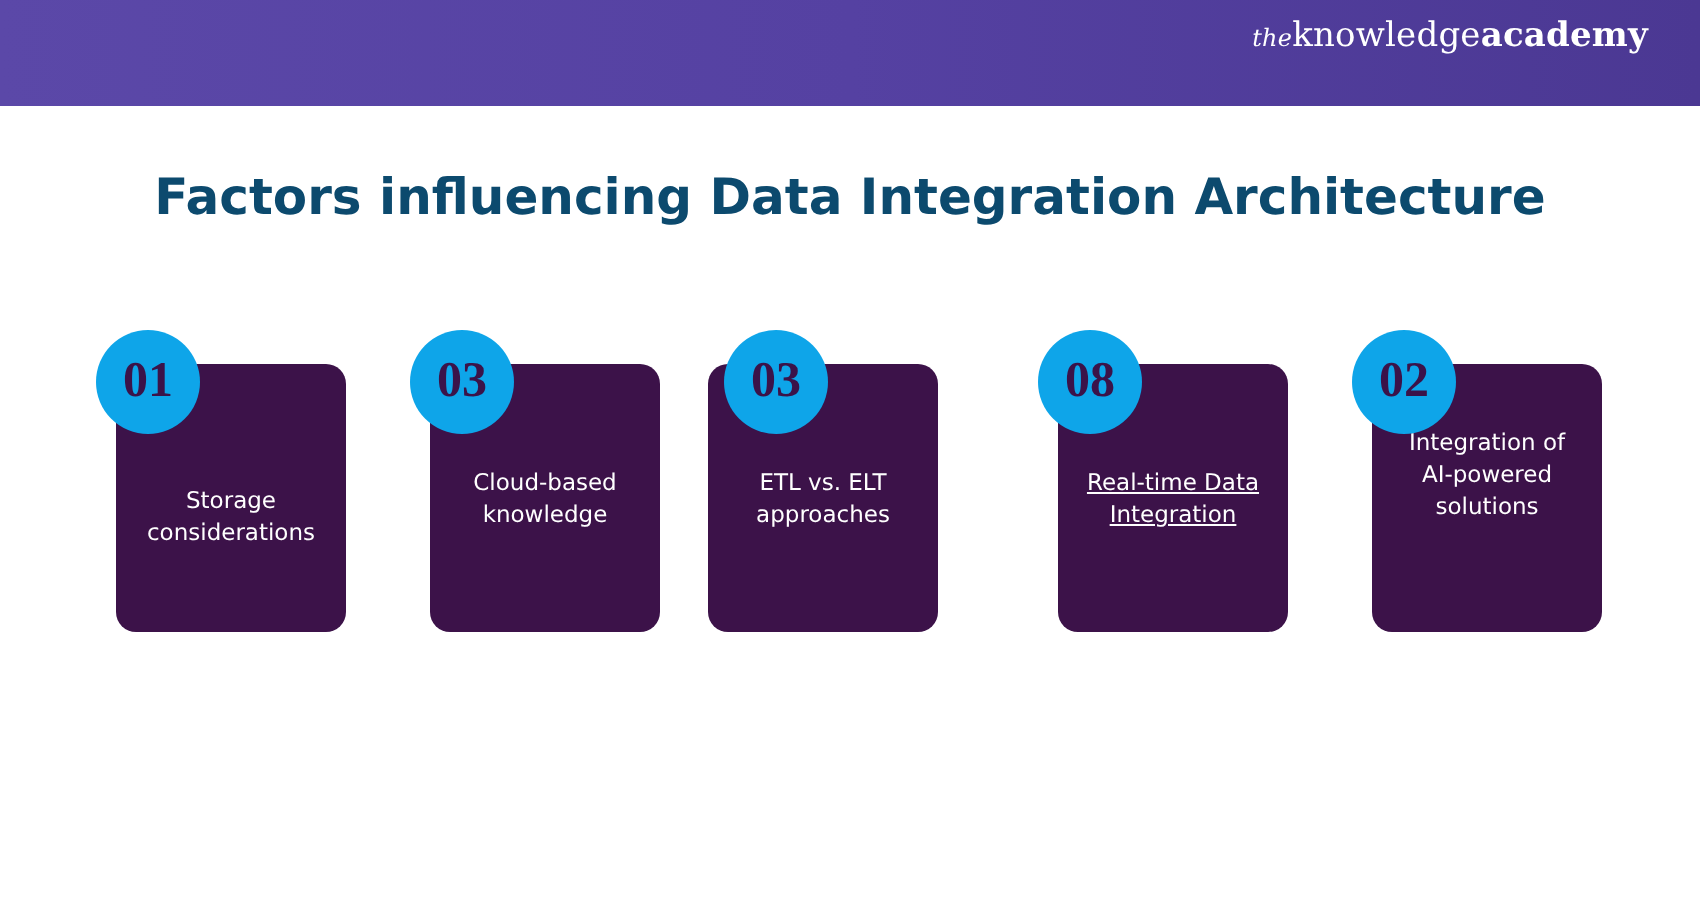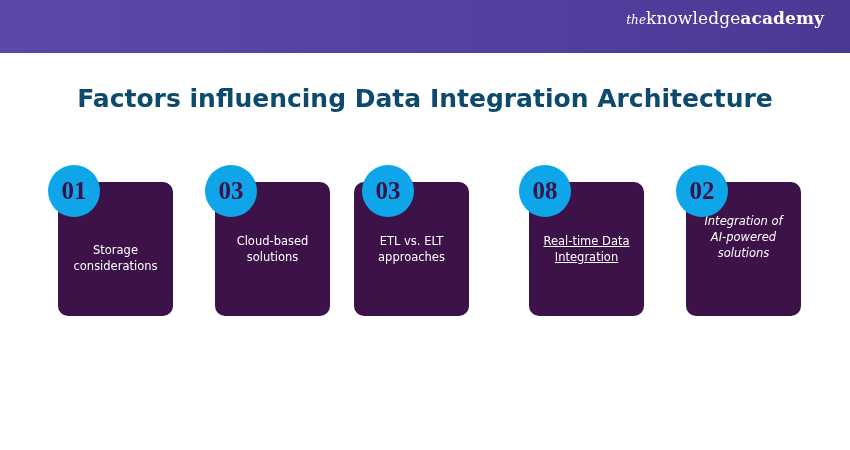--- a/index.html
+++ b/index.html
@@ -56,37 +56,37 @@
 
 <div class="card" style="left:58px;">
   <div class="card-text">
       <span style="max-width:100px;margin-top:18px;">Storage considerations</span>
     </div>
 </div>
 <div class="badge" style="left:48px;">01</div>
 
 <div class="card" style="left:215px;">
   <div class="card-text">
-      <span style="max-width:100px;">Cloud-based solutions</span>
+      <span style="max-width:100px;">Cloud-based knowledge</span>
     </div>
 </div>
 <div class="badge" style="left:205px;">03</div>
 
 <div class="card" style="left:354px;">
   <div class="card-text">
       <span style="max-width:90px;">ETL vs. ELT approaches</span>
     </div>
 </div>
 <div class="badge" style="left:362px;">03</div>
 
 <div class="card" style="left:529px;">
   <div class="card-text">
       <span style="max-width:110px;text-decoration:underline;">Real-time Data Integration</span>
     </div>
 </div>
 <div class="badge" style="left:519px;">08</div>
 
 <div class="card" style="left:686px;">
-  <div class="card-text" style="padding-bottom:24px;font-style:italic;">
+  <div class="card-text" style="padding-bottom:24px;">
       <span style="max-width:96px;">Integration of AI-powered solutions</span>
     </div>
 </div>
 <div class="badge" style="left:676px;">02</div>
 
 </body></html>

